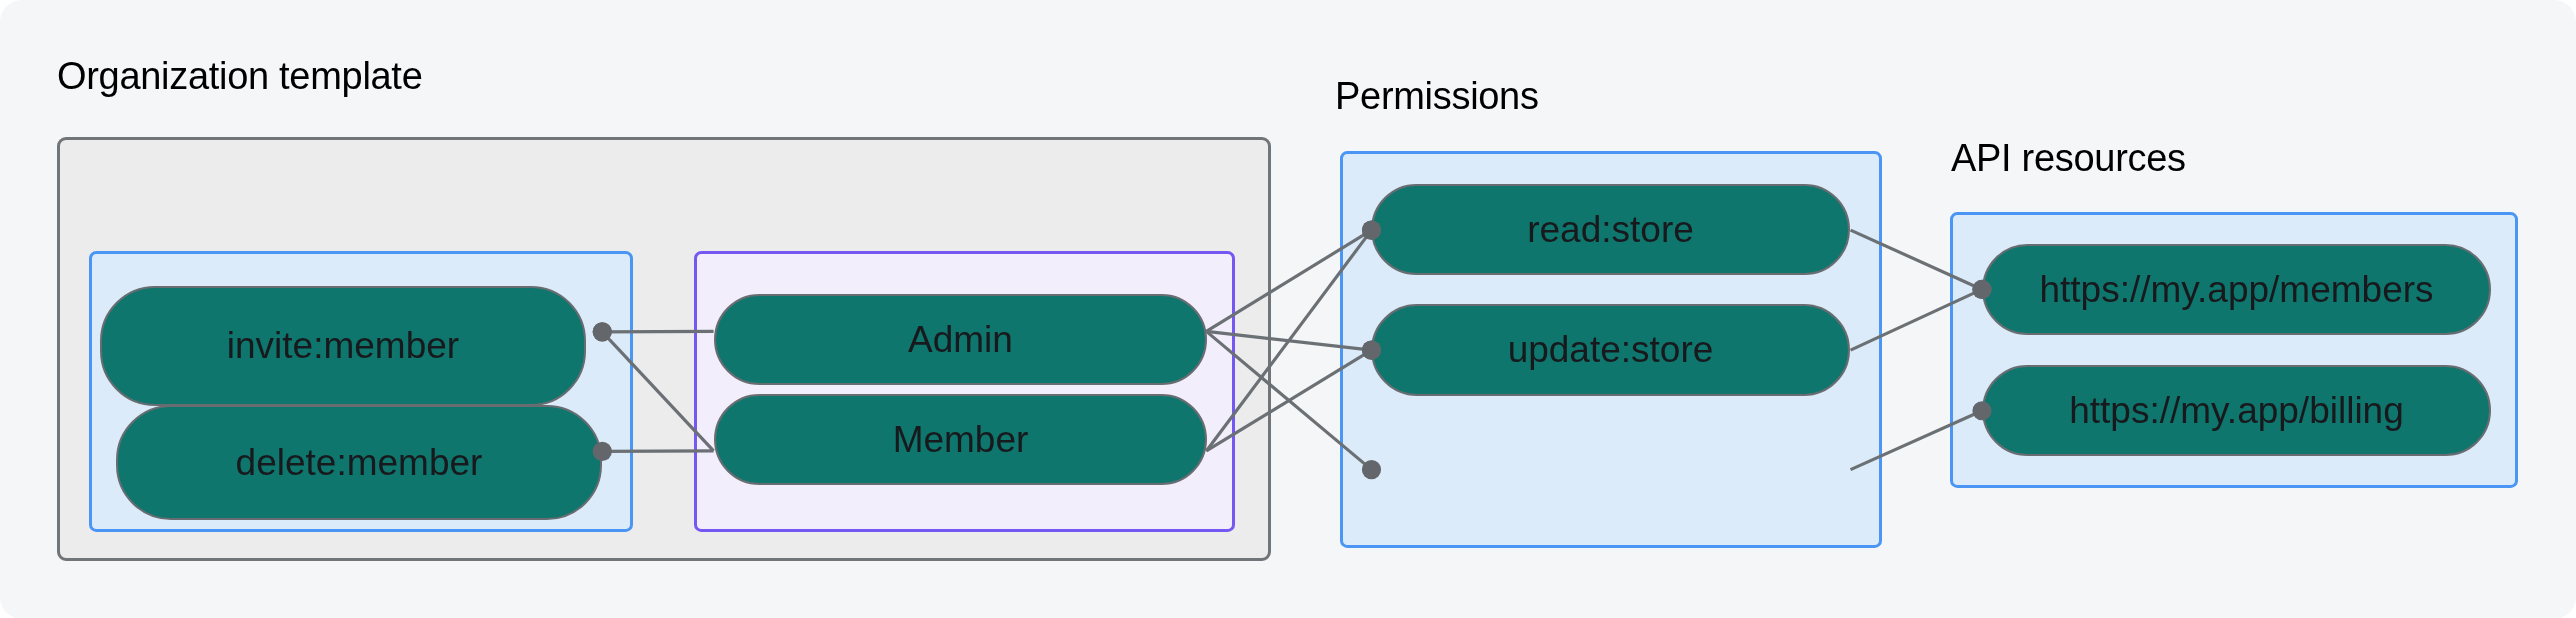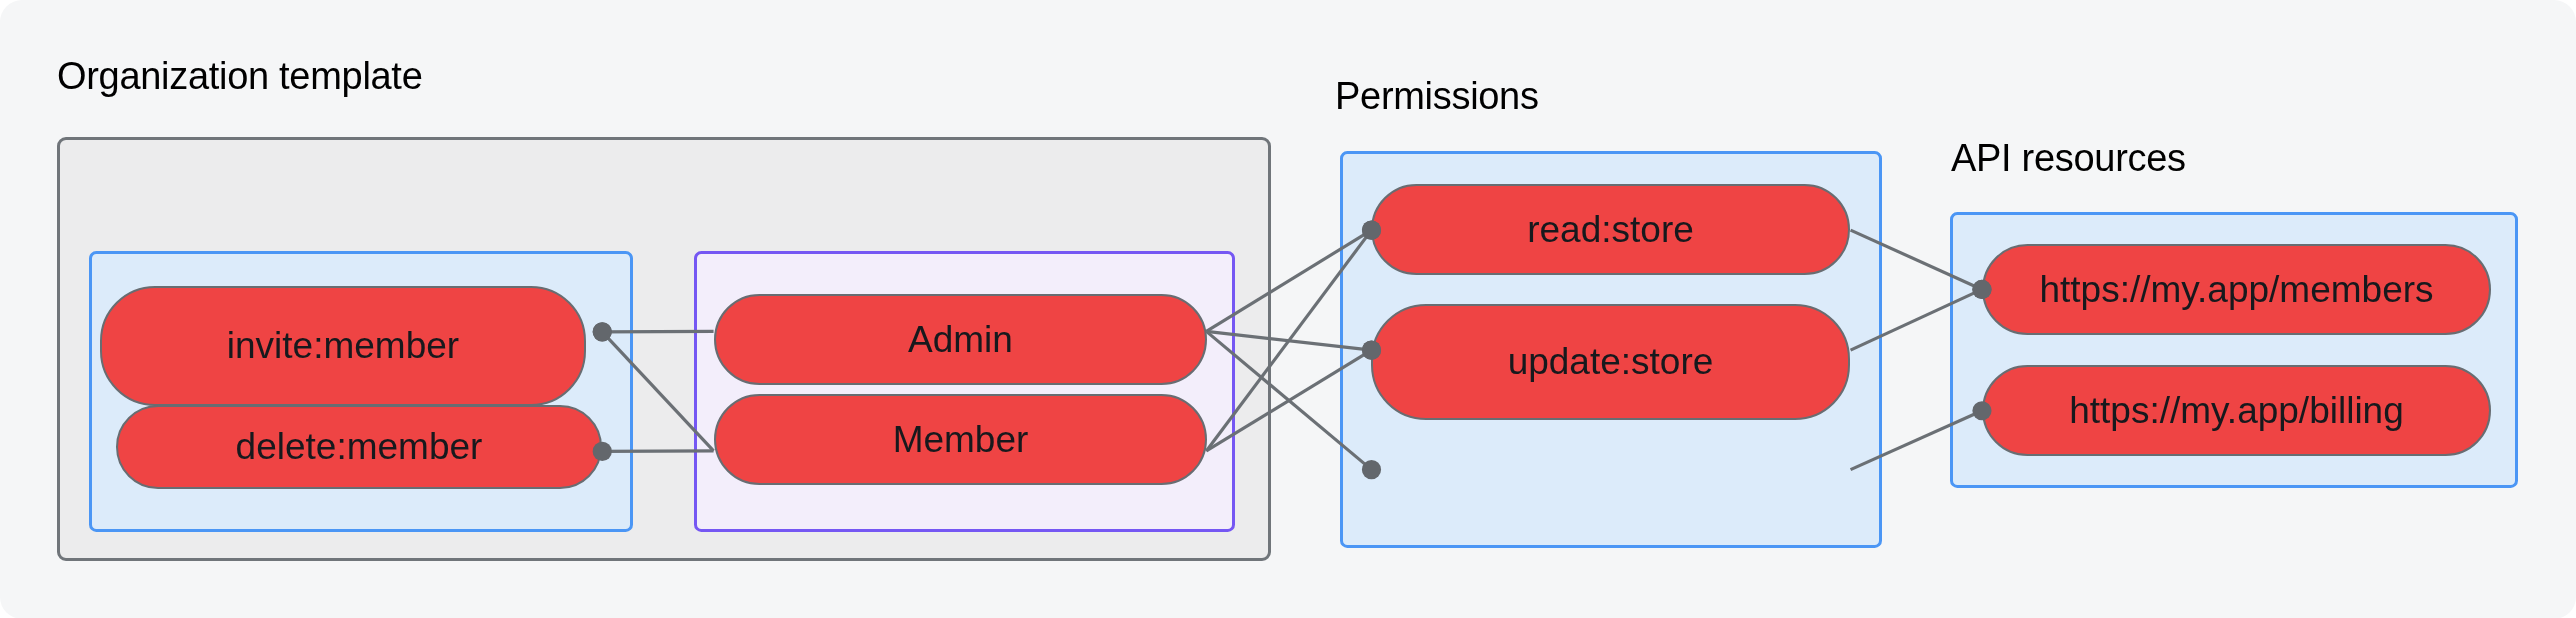--- a/index.html
+++ b/index.html
@@ -40,21 +40,21 @@
     border-radius: 7.3px;
   }
   .panel-purple {
     background: #f3eefb;
     border: 3.7px solid #7557f3;
     border-radius: 7.3px;
   }
   .pill {
     position: absolute;
     box-sizing: border-box;
-    background: #ef4444;
+    background: #0f766e;
     border: 2.7px solid #686d72;
     border-radius: 55px;
     display: flex;
     align-items: center;
     justify-content: center;
     font-size: 37px;
     color: #17191d;
     white-space: nowrap;
   }
   .edges-layer {
@@ -84,29 +84,29 @@
   <div class="panel panel-blue" style="left:89px; top:251px; width:544px; height:281px;"></div>
 
   <div class="panel panel-purple" style="left:694px; top:251px; width:541px; height:281px;"></div>
 
   <div class="panel panel-blue" style="left:1340px; top:151px; width:542px; height:397px;"></div>
 
   <div class="panel panel-blue" style="left:1950px; top:212px; width:568px; height:276px;"></div>
 
   <div class="pill" style="left:100px; top:286px; width:486px; height:120px;">invite:member</div>
 
-  <div class="pill" style="left:116px; top:405px; width:486px; height:84px;">delete:member</div>
+  <div class="pill" style="left:116px; top:405px; width:486px; height:115px;">delete:member</div>
 
   <div class="pill" style="left:714px; top:294px; width:493px; height:91px;">Admin</div>
 
   <div class="pill" style="left:714px; top:394px; width:493px; height:91px;">Member</div>
 
   <div class="pill" style="left:1371px; top:184px; width:479px; height:91px;">read:store</div>
 
-  <div class="pill" style="left:1371px; top:304px; width:479px; height:116px;text-align:center;">update:store</div>
+  <div class="pill" style="left:1371px; top:304px; width:479px; height:92px;text-align:center;">update:store</div>
 
 
   <div class="pill" style="left:1982px; top:244px; width:509px; height:91px;">https://my.app/members</div>
 
   <div class="pill" style="left:1982px; top:365px; width:509px; height:91px;">https://my.app/billing</div>
 
   <svg id="edges" class="edges-layer" width="2576" height="619" viewBox="0 0 2823 678">
       <line x1="660" y1="363.5" x2="782" y2="363" stroke="#6b7075" stroke-width="3.5"></line>
       <line x1="660" y1="363.5" x2="782" y2="494" stroke="#6b7075" stroke-width="3.5"></line>
       <line x1="660" y1="494.5" x2="782" y2="494" stroke="#6b7075" stroke-width="3.5"></line>

